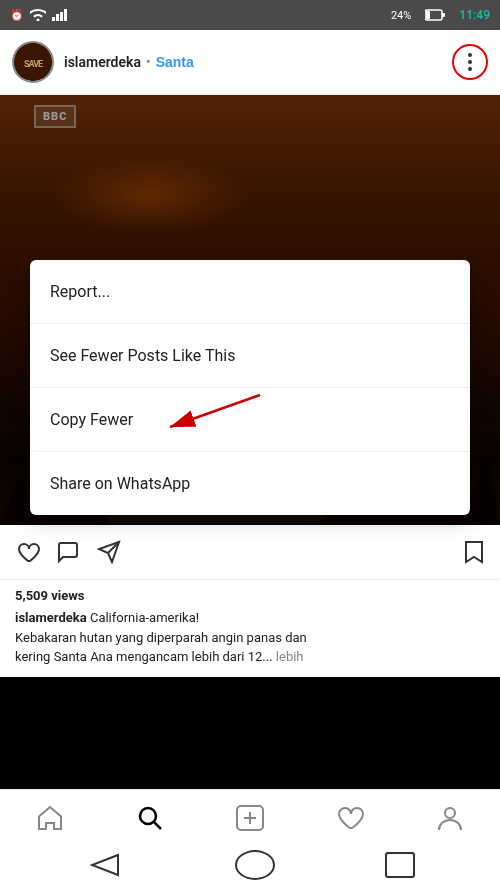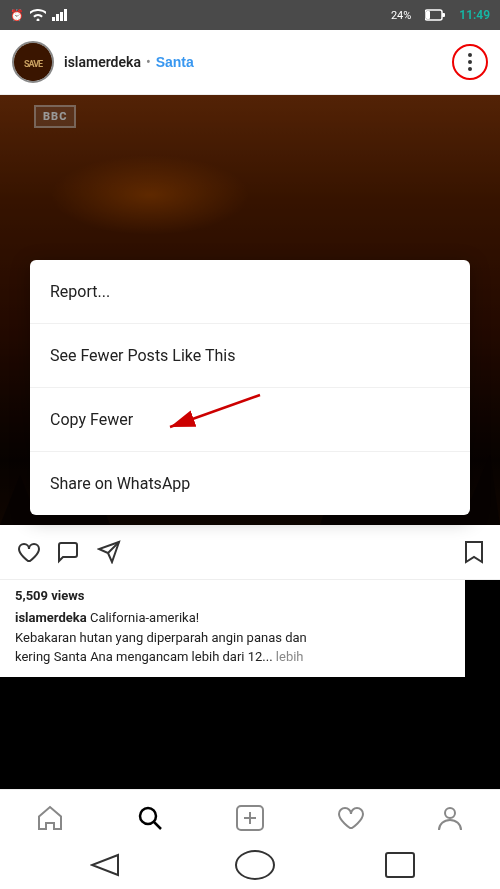--- a/index.html
+++ b/index.html
@@ -226,21 +226,21 @@
       width: 22px;
       height: 22px;
       display: flex;
       align-items: center;
       justify-content: center;
       cursor: pointer;
     }
 
     
     .post-info {
-      width: 465px;
+      width: 500px;
       background: #fff;
       padding: 8px 15px 10px;
     }
     .views-count {
       font-size: 13px;
       font-weight: 700;
       color: #222;
       margin-bottom: 5px;
     }
     .caption {

